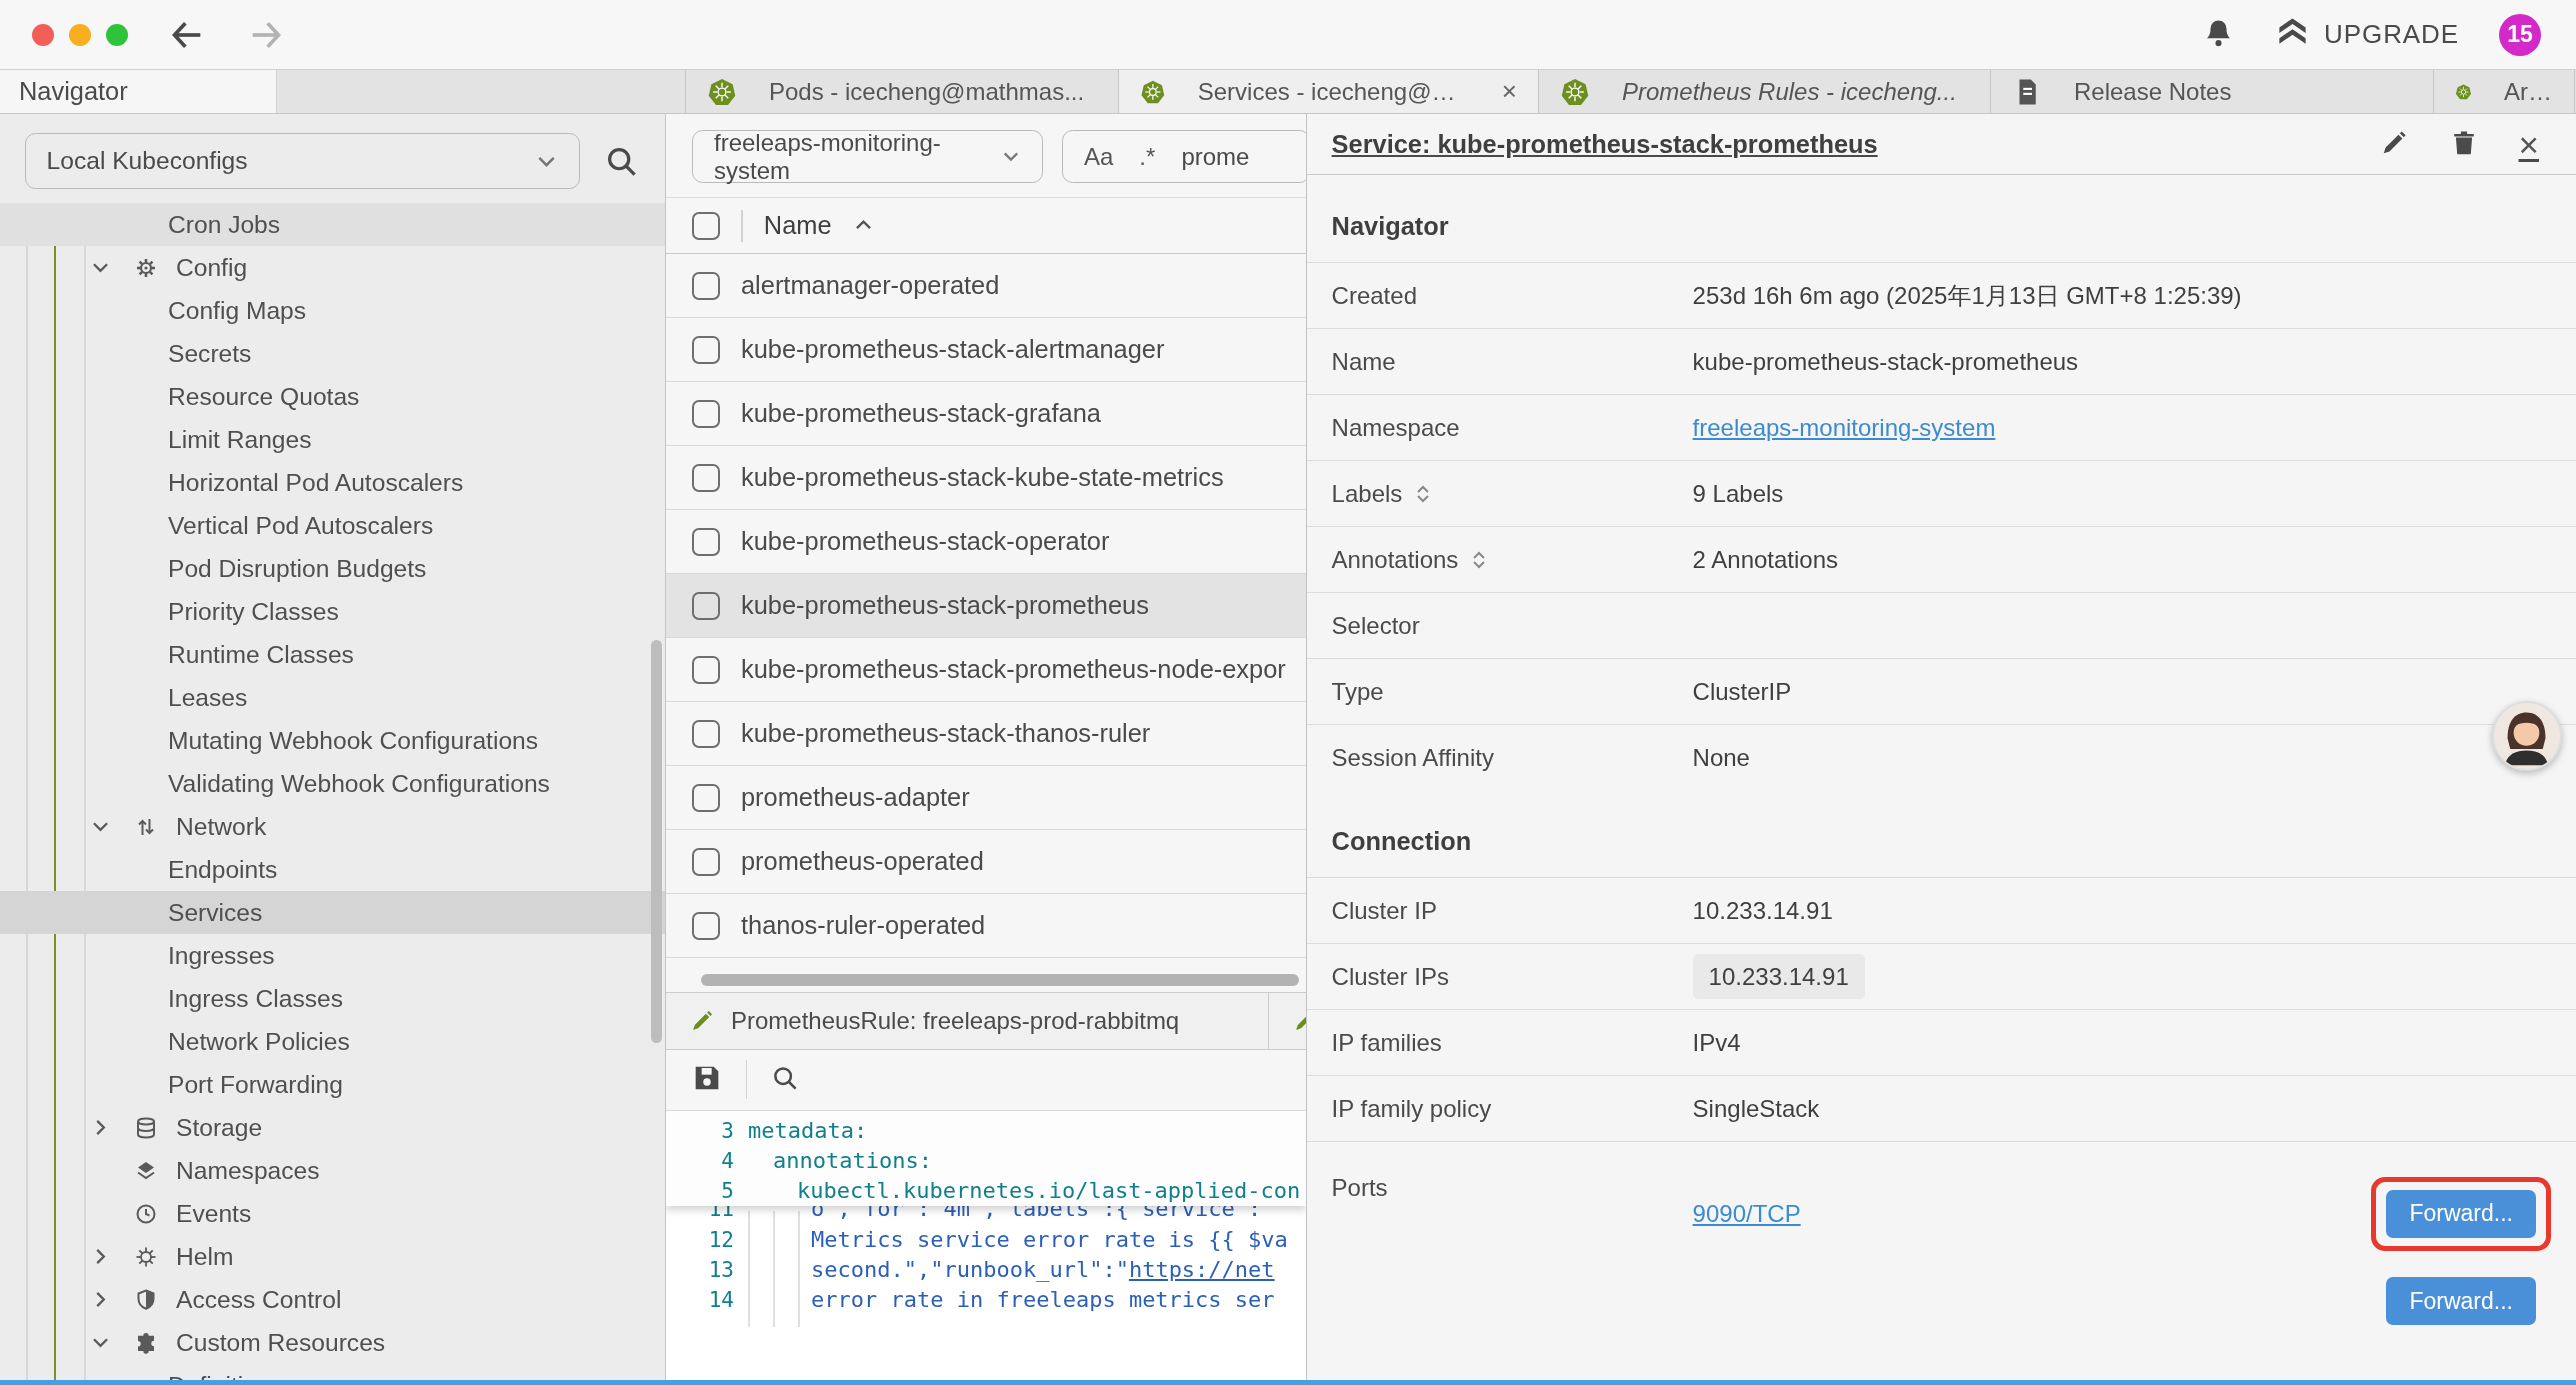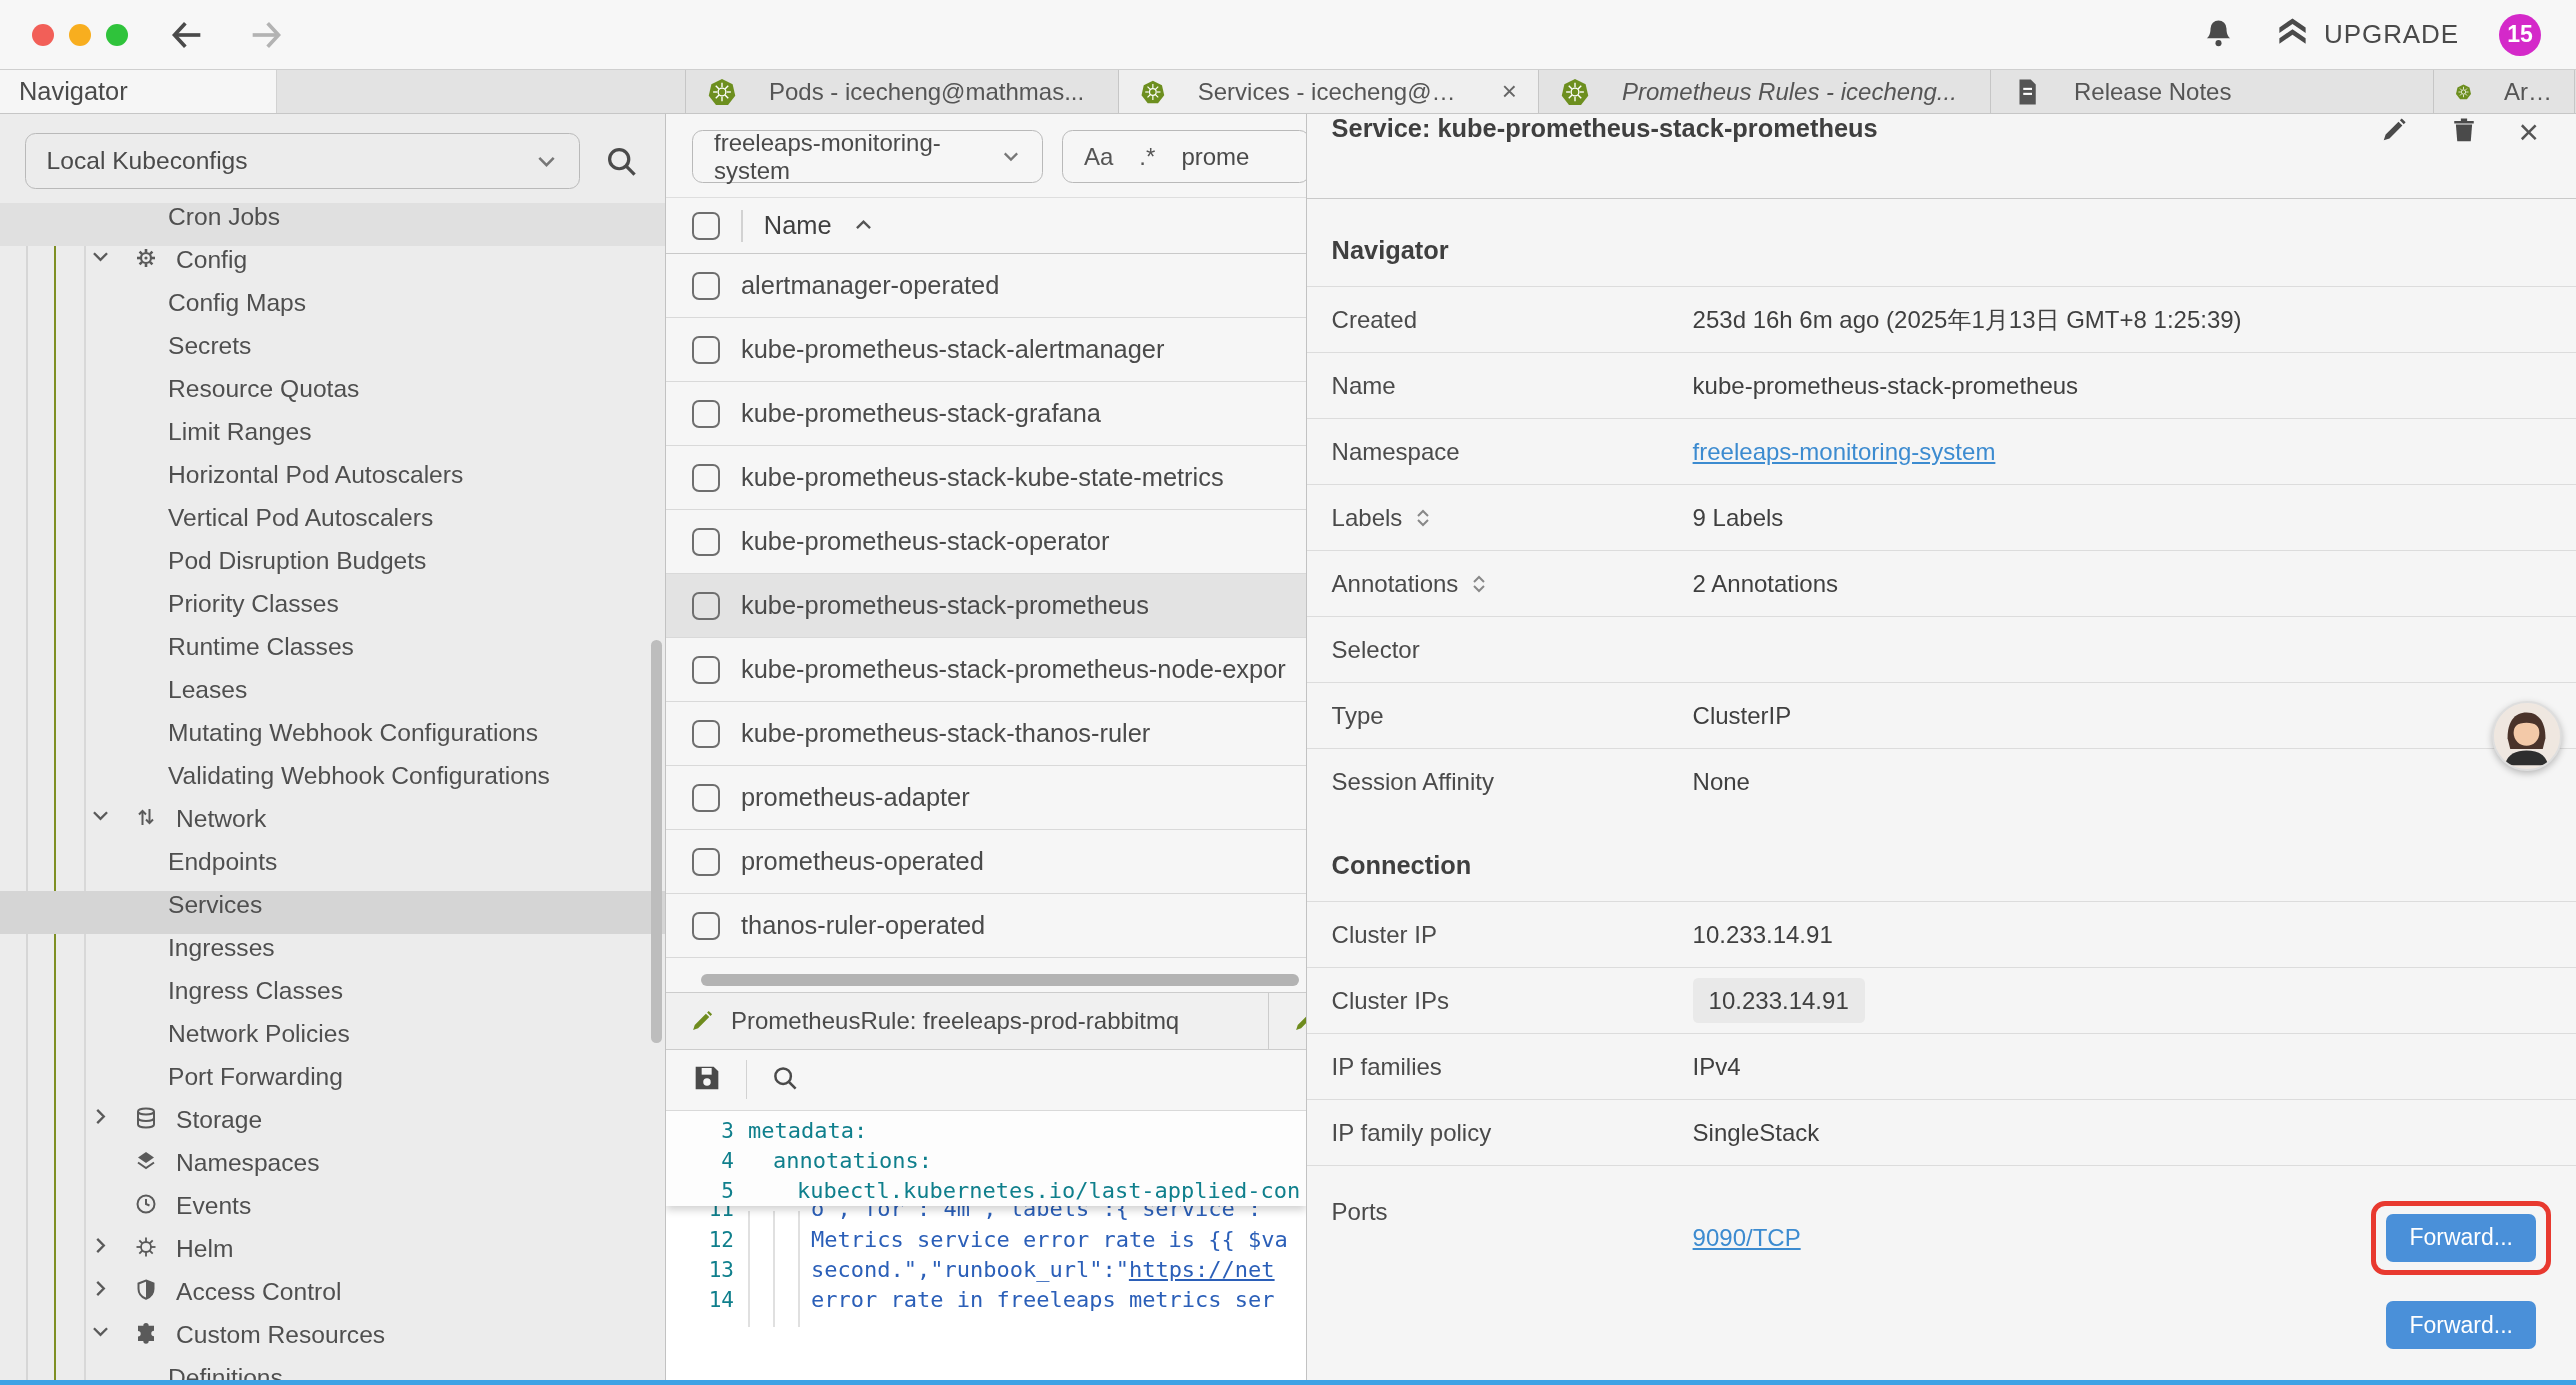--- a/index.html
+++ b/index.html
@@ -41,21 +41,21 @@
   
   .sidebar { width:666px; background:#ececec; border-right:0.9px solid #c2c2c2; position:relative; overflow:hidden; }
   .kube-row { display:flex; align-items:center; gap:23px; padding:19px 24.6px 14px 24.6px; }
   .select { height:56px; border:1.8px solid #b9b9b9; border-radius:10.5px; display:flex; align-items:center;
     justify-content:space-between; padding:0 21px; font-size:24.6px; color:#4a4a4a; background:transparent; }
   .kube-row .select { flex:1; }
   .sb-search { display:flex; align-items:center; color:#4a4a4a; }
   .tree { position:relative; font-size:24.6px; color:#4f4f4f; }
   .guide { position:absolute; top:0; bottom:0; width:1.8px; }
   .g1 { left:26px; background:#d6d6d6; } .g2 { left:54px; background:#7e8f23; } .g3 { left:84px; background:#d8d8d8; }
-  .trow { height:43px; display:flex; position:relative; white-space:nowrap; }
+  .trow { height:43px; display:flex; align-items:center; position:relative; white-space:nowrap; }
   .trow.child { padding-left:168px; }
   .trow.group, .trow.leaf { padding-left:84px; gap:14px; }
   .trow .chev { width:32px; display:flex; justify-content:center; color:#5a5a5a; flex:none; }
   .trow .ticon { width:32px; display:flex; justify-content:center; color:#5a5a5a; flex:none; }
   .trow.highlight { background:#e0e0e0; }
   .trow.selected { background:#d5d5d5; }
   .sb-scroll { position:absolute; right:3.5px; top:526px; height:403px; width:10.5px; border-radius:5.3px; background:#bdbdbd; }
 
   
   .middle { width:641px; background:#f6f6f6; border-right:0.9px solid #c2c2c2; display:flex; flex-direction:column; overflow:hidden; }
@@ -90,21 +90,21 @@
   .etext.key { color:#0f7f8c; }
   .etext.str { color:#2b5fb8; }
   .etext .lnk { text-decoration:underline; }
   .sticky { background:#fdfdfd; box-shadow:0 3.5px 8px rgba(0,0,0,0.18); position:relative; z-index:2; padding-top:5.3px; }
   .partial { height:19px; overflow:hidden; }
   .partial .eline { margin-top:-12.3px; }
   .eguide { position:absolute; width:1.8px; top:100px; height:116px; background:#e0e0e0; }
 
   
   .detail { flex:1; background:#f5f5f5; position:relative; overflow:hidden; }
-  .d-header { height:85px; display:flex; align-items:flex-start; padding:0 37px 0 24.6px; border-bottom:0.9px solid #c9c9c9; }
+  .d-header { height:61px; display:flex; align-items:center; padding:0 37px 0 24.6px; border-bottom:0.9px solid #c9c9c9;text-decoration:underline; }
   .d-title { font-size:25.4px; font-weight:bold; color:#3f3f3f; }
   .d-icons { margin-left:auto; display:flex; align-items:center; gap:40px; color:#4a4a4a; }
   .d-close { font-size:35px; color:#555; line-height:1; }
   .d-body { height:calc(100% - 73px); overflow:hidden; }
   .sec-title { font-size:25.4px; font-weight:bold; color:#3f3f3f; padding:37px 0 21px 24.6px; }
   .prow { display:flex; align-items:center; min-height:66px; border-top:0.9px solid #dcdcdc; padding-left:24.6px; }
   .plabel { width:361px; flex:none; font-size:24px; color:#4a4a4a; display:flex; align-items:center; gap:12.3px; }
   .pval { font-size:24px; color:#3f3f3f; display:flex; align-items:center; flex:1; }
   .pval.col { flex-direction:column; align-items:flex-start; gap:19px; padding:21px 0; }
   .dlink { color:#3c8bd0; text-decoration:underline; cursor:pointer; }

